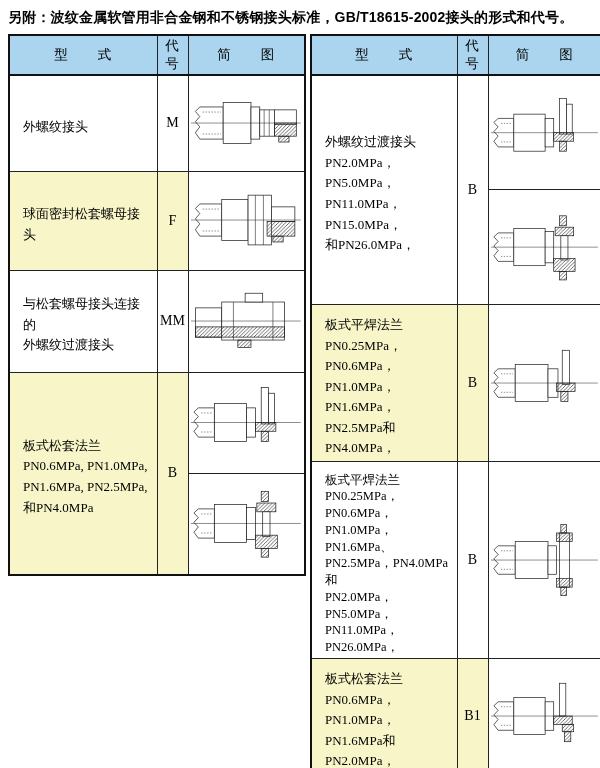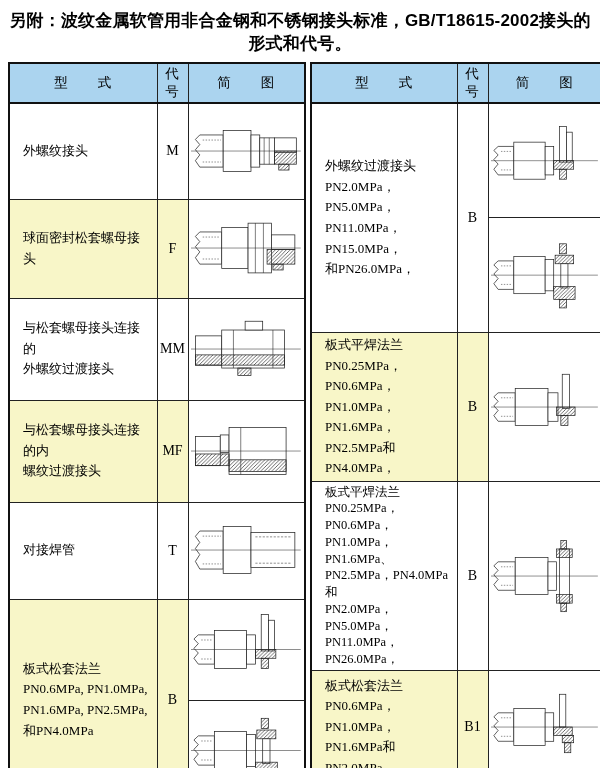--- a/index.html
+++ b/index.html
@@ -1,28 +1,28 @@
 <!DOCTYPE html>
 <html style="--header_bg: #abd4ef; --highlight_bg: #f8f6c8; --border: #111111;"><head>
 <meta charset="utf-8">
 <style>
   html,body{margin:0;padding:0;background:#fff;}
   body{width:600px;height:768px;overflow:hidden;color:#000;
        font-family:"Liberation Serif","DejaVu Serif",serif;}
   .title{font-family:"Liberation Sans","DejaVu Sans",sans-serif;font-weight:bold;
-         font-size:17px;padding:9px 8px 7px 8px;letter-spacing:.2px;text-align:center;}
+         font-size:14px;padding:9px 8px 7px 8px;letter-spacing:.2px;}
   .tables{display:flex;gap:4px;padding:0 5px 0 8px;align-items:flex-start;}
   table{border-collapse:collapse;table-layout:fixed;border:2px solid #111;}
   table.lt{width:298px;}
   table.rt{width:291px;}
   td,th{border:1px solid #222;overflow:hidden;}
   th{background:var(--header_bg,#abd4ef);font-weight:normal;font-size:13.5px;
      height:26px;border-bottom:2px solid #111;letter-spacing:1px;}
   tr.hl td.type, tr.hl td.code{background:var(--highlight_bg,#f8f6c8);}
-  td.type{padding:2px 6px 2px 13px;font-size:13px;vertical-align:middle;margin-top:28px;}
+  td.type{padding:10px 6px 2px 13px;font-size:13px;vertical-align:middle;margin-top:28px;}
   .label{white-space:pre-line;line-height:1.58;}
   tr.tight .label{line-height:1.34;font-size:12.5px;}
   td.code{text-align:center;font-size:14px;vertical-align:middle;}
   td.diag{padding:0;vertical-align:middle;}
   .fit{display:flex;align-items:center;justify-content:center;width:100%;height:100%;}
   .halves{display:flex;flex-direction:column;width:100%;}
   .half{display:flex;align-items:center;justify-content:center;width:100%;}
   .half + .half{border-top:1px solid #222;}
   svg{display:block;}
 </style>
@@ -116,70 +116,20 @@
                     <path d="M0,5 L5,0" stroke="#333" stroke-width="1"></path>
                   </pattern>
                 </defs>
                 <rect x="6" y="34" width="36" height="40" fill="#fff" stroke="#222" stroke-width="1"></rect>
                 <rect x="42" y="26" width="86" height="52" fill="#fff" stroke="#222" stroke-width="1"></rect>
                 <rect x="74" y="14" width="24" height="12" fill="#fff" stroke="#222" stroke-width="1"></rect>
                 <line x1="58" y1="26" x2="58" y2="78" stroke="#222" stroke-width="0.8"></line>
                 <line x1="112" y1="26" x2="112" y2="78" stroke="#222" stroke-width="0.8"></line>
                 <rect x="6" y="60" width="122" height="14" fill="url(#hp2)" stroke="#222" stroke-width="1"></rect>
                 <rect x="64" y="78" width="18" height="10" fill="url(#hp2)" stroke="#222" stroke-width="1"></rect>
-                <line x1="0" y1="52" x2="150" y2="52" stroke="#222" stroke-width="0.7"></line>
-              </svg>
-            </div>
-          </td>
-    </tr>
-    <tr class="hl" style="height:102px">
-      <td class="type">
-            <div class="label">与松套螺母接头连接的内
-螺纹过渡接头</div>
-          </td>
-      <td class="code">MF</td>
-      <td class="diag">
-            <div class="fit">
-              <svg viewBox="0 0 150 104" preserveAspectRatio="xMidYMid meet" style="width:95%;height:95%;">
-                <defs>
-                  <pattern id="hp3" patternUnits="userSpaceOnUse" width="5" height="5">
-                    <path d="M0,5 L5,0" stroke="#333" stroke-width="1"></path>
-                  </pattern>
-                </defs>
-                <rect x="6" y="32" width="34" height="40" fill="#fff" stroke="#222" stroke-width="1"></rect>
-                <rect x="40" y="30" width="12" height="24" fill="#fff" stroke="#222" stroke-width="1"></rect>
-                <rect x="52" y="20" width="78" height="64" fill="#fff" stroke="#222" stroke-width="1"></rect>
-                <line x1="68" y1="20" x2="68" y2="84" stroke="#222" stroke-width="0.8"></line>
-                <rect x="6" y="56" width="46" height="16" fill="url(#hp3)" stroke="#222" stroke-width="1"></rect>
-                <rect x="52" y="64" width="78" height="16" fill="url(#hp3)" stroke="#222" stroke-width="1"></rect>
-                <line x1="0" y1="52" x2="150" y2="52" stroke="#222" stroke-width="0.7"></line>
-              </svg>
-            </div>
-          </td>
-    </tr>
-    <tr style="height:97px">
-      <td class="type">
-            <div class="label">对接焊管</div>
-          </td>
-      <td class="code">T</td>
-      <td class="diag">
-            <div class="fit">
-              <svg viewBox="0 0 150 104" preserveAspectRatio="xMidYMid meet" style="width:95%;height:95%;">
-                <defs>
-                  <pattern id="hp4" patternUnits="userSpaceOnUse" width="5" height="5">
-                    <path d="M0,5 L5,0" stroke="#333" stroke-width="1"></path>
-                  </pattern>
-                </defs>
-                <path d="M12,26 L6,33.28 L12,41.6 L6,49.92 L12,58.24 L6,67.6 L12,78 L44,78 L44,26 Z" fill="#fff" stroke="#222" stroke-width="1"></path>
-                <line x1="16" y1="33" x2="41" y2="33" stroke="#222" stroke-width="0.7" stroke-dasharray="2,2"></line>
-                <line x1="16" y1="71" x2="41" y2="71" stroke="#222" stroke-width="0.7" stroke-dasharray="2,2"></line>
-                <rect x="44" y="20" width="38" height="64" fill="#fff" stroke="#222" stroke-width="1"></rect>
-                <rect x="82" y="28" width="60" height="48" fill="#fff" stroke="#222" stroke-width="1"></rect>
-                <line x1="88" y1="34" x2="136" y2="34" stroke="#222" stroke-width="0.7" stroke-dasharray="3,2"></line>
-                <line x1="88" y1="70" x2="136" y2="70" stroke="#222" stroke-width="0.7" stroke-dasharray="3,2"></line>
                 <line x1="0" y1="52" x2="150" y2="52" stroke="#222" stroke-width="0.7"></line>
               </svg>
             </div>
           </td>
     </tr>
     <tr class="hl" style="height:201px">
       <td class="type">
             <div class="label">板式松套法兰
 PN0.6MPa, PN1.0MPa,
 PN1.6MPa, PN2.5MPa,

